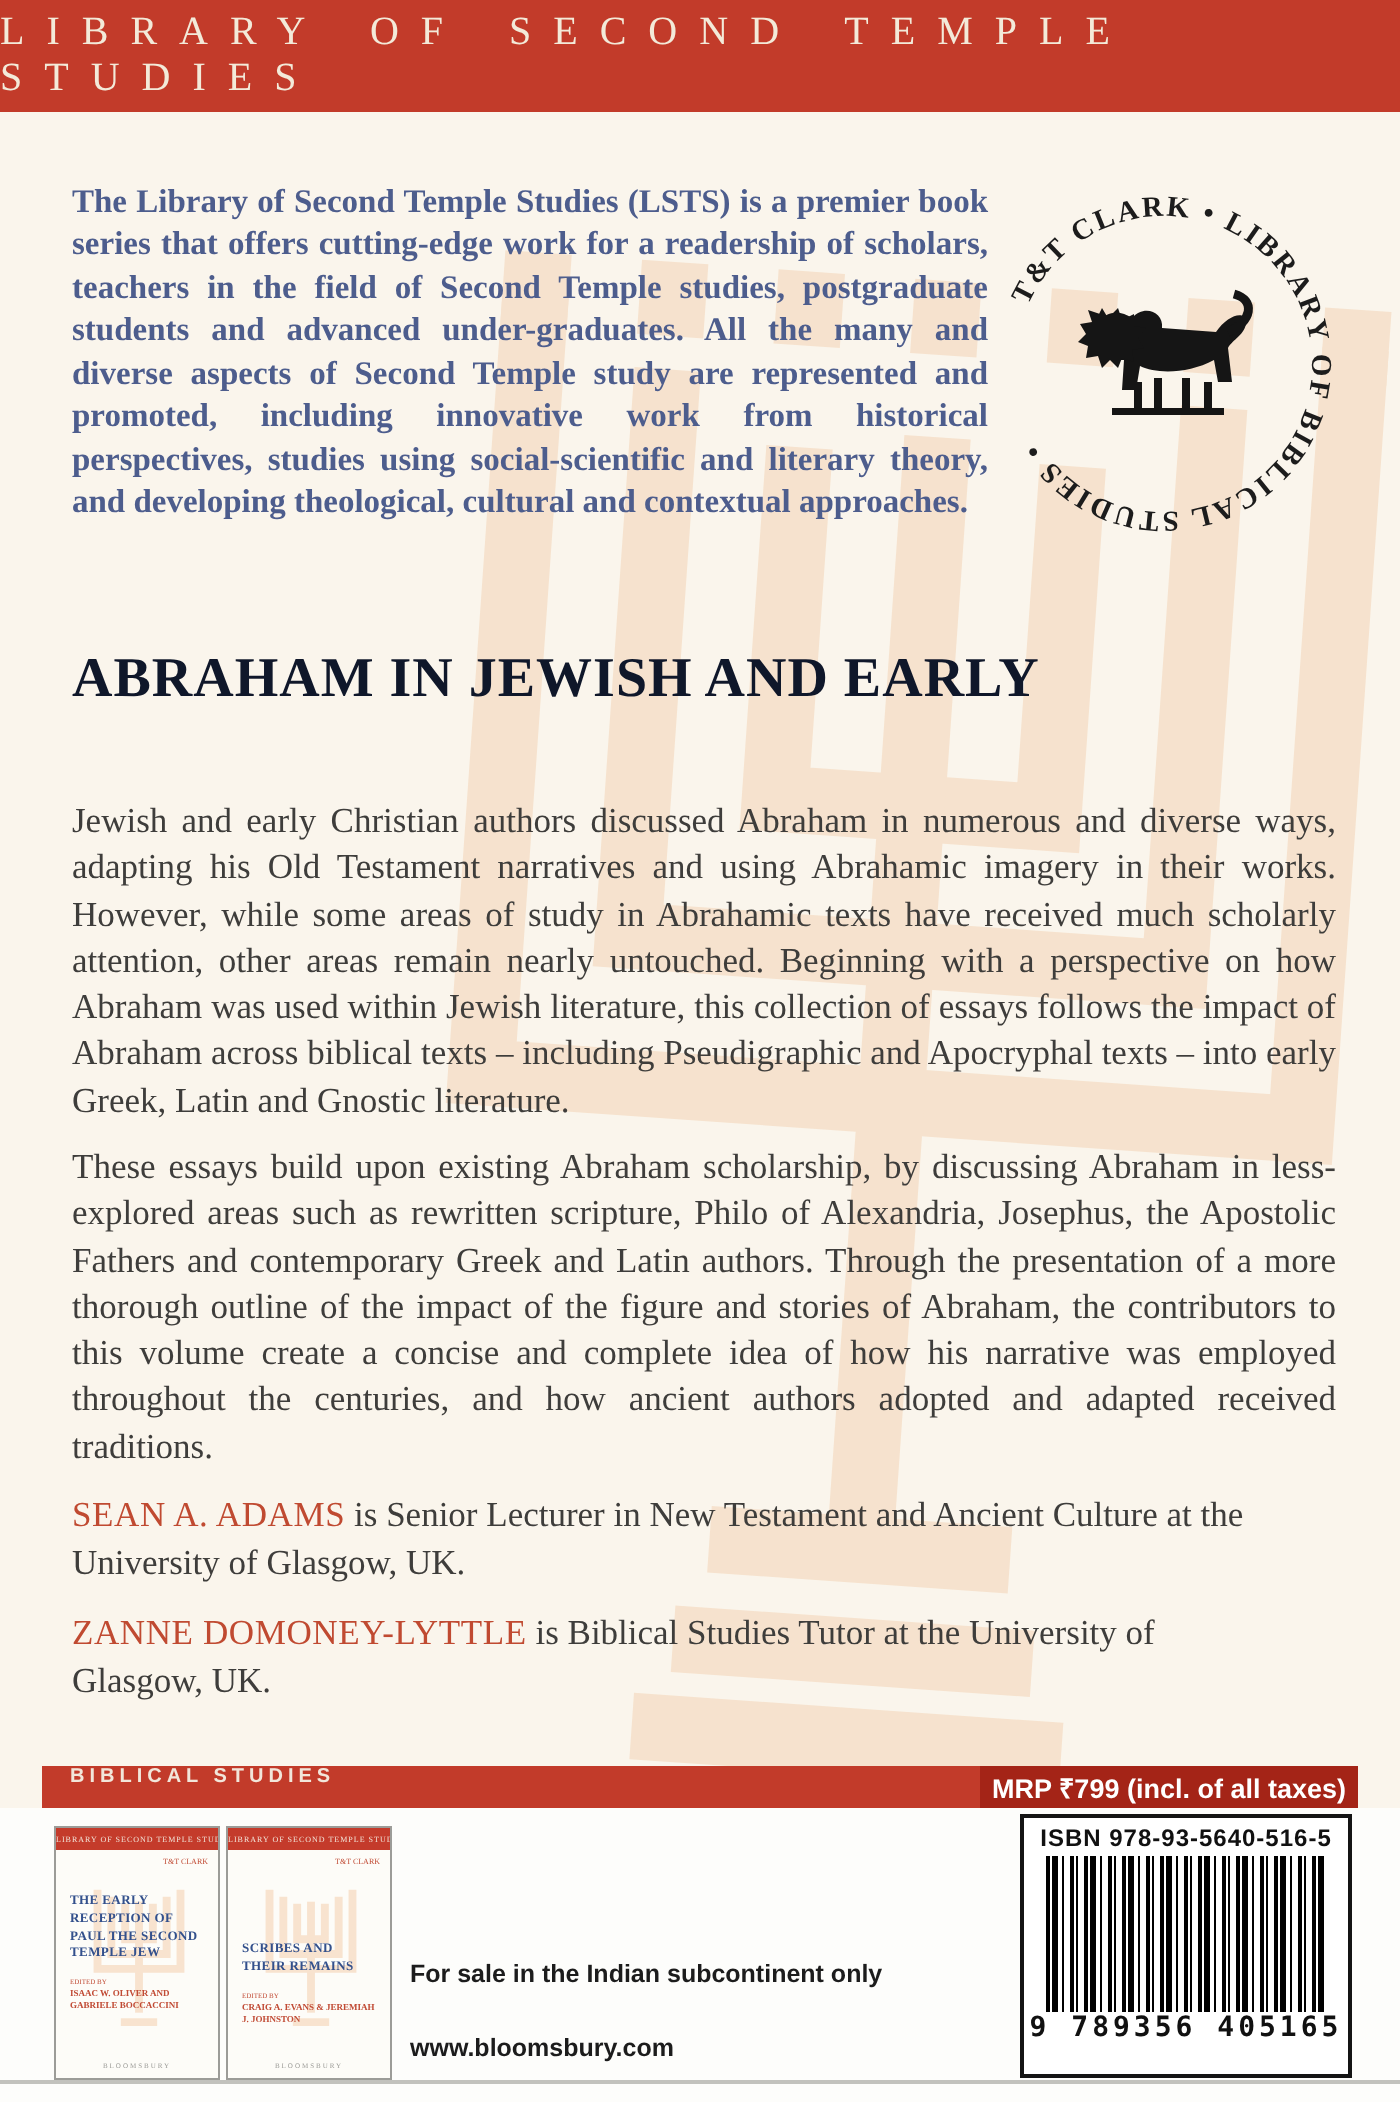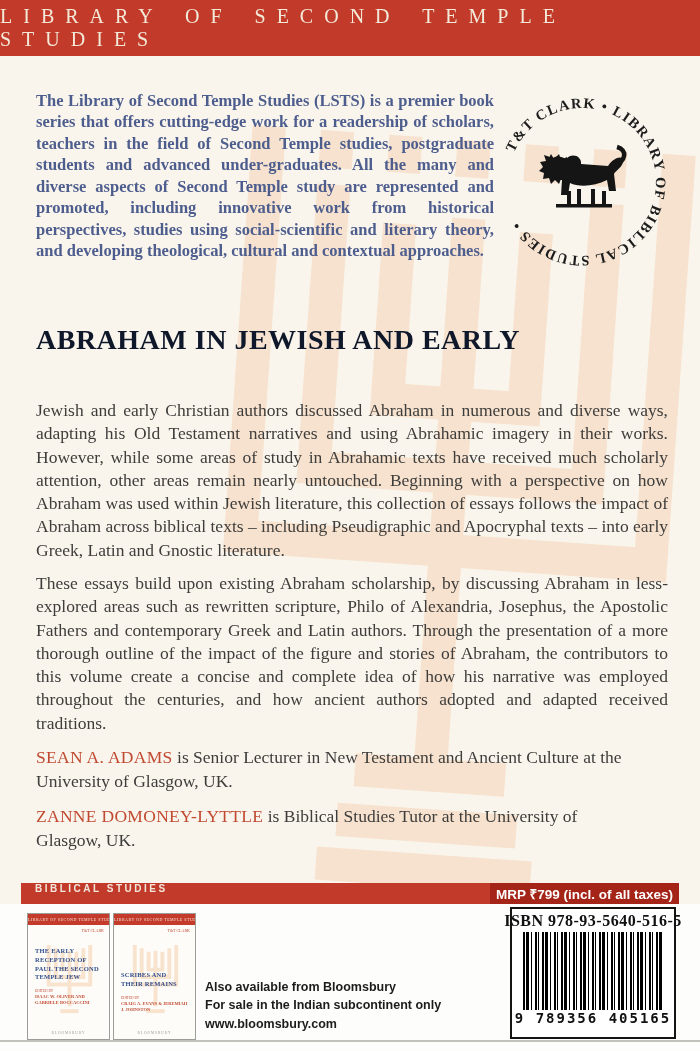--- a/index.html
+++ b/index.html
@@ -119,22 +119,22 @@
     color:#1c1c1c; font-size:12.5px;
   }
 
   
   .barcode-box {
     position:absolute; left:510px; top:3px; width:166px; height:132px;
     background:#ffffff; border:2px solid #141414;
     display:flex; flex-direction:column; align-items:center;
   }
   .isbn-label {
-    font-family:Liberation Serif, serif; font-weight:bold;
-    font-size:16px; letter-spacing:.5px; color:#111; margin-top:3px;
+    font-family:Liberation Sans, sans-serif; font-weight:bold;
+    font-size:12px; letter-spacing:.5px; color:#111; margin-top:3px;
     white-space:nowrap;
   }
   .bars {
     width:140px; height:84px; margin-top:2px;
     background:
       repeating-linear-gradient(90deg,
         #000 0 2px, #fff 2px 3px,
         #000 3px 6px, #fff 6px 8px,
         #000 8px 9px, #fff 9px 12px,
         #000 12px 14px, #fff 14px 15px,
@@ -244,21 +244,20 @@
             <line x1="138" y1="740" x2="322" y2="740"></line>
         </g>
       </svg>
       <div class="thumb-title">SCRIBES AND THEIR REMAINS</div>
       <div class="thumb-edited">EDITED BY</div>
       <div class="thumb-editors">CRAIG A. EVANS &amp; JEREMIAH J. JOHNSTON</div>
       <div class="thumb-publisher">BLOOMSBURY</div>
     </div>
 
     <div class="availability">
-      <div>Also available from Bloomsbury</div>
       <div>For sale in the Indian subcontinent only</div>
     </div>
     <div class="website">www.bloomsbury.com</div>
 
     <div class="barcode-box">
       <div class="isbn-label">ISBN 978-93-5640-516-5</div>
       <div class="bars"></div>
       <div class="isbn-digits">9 789356 405165</div>
     </div>
   </div>

